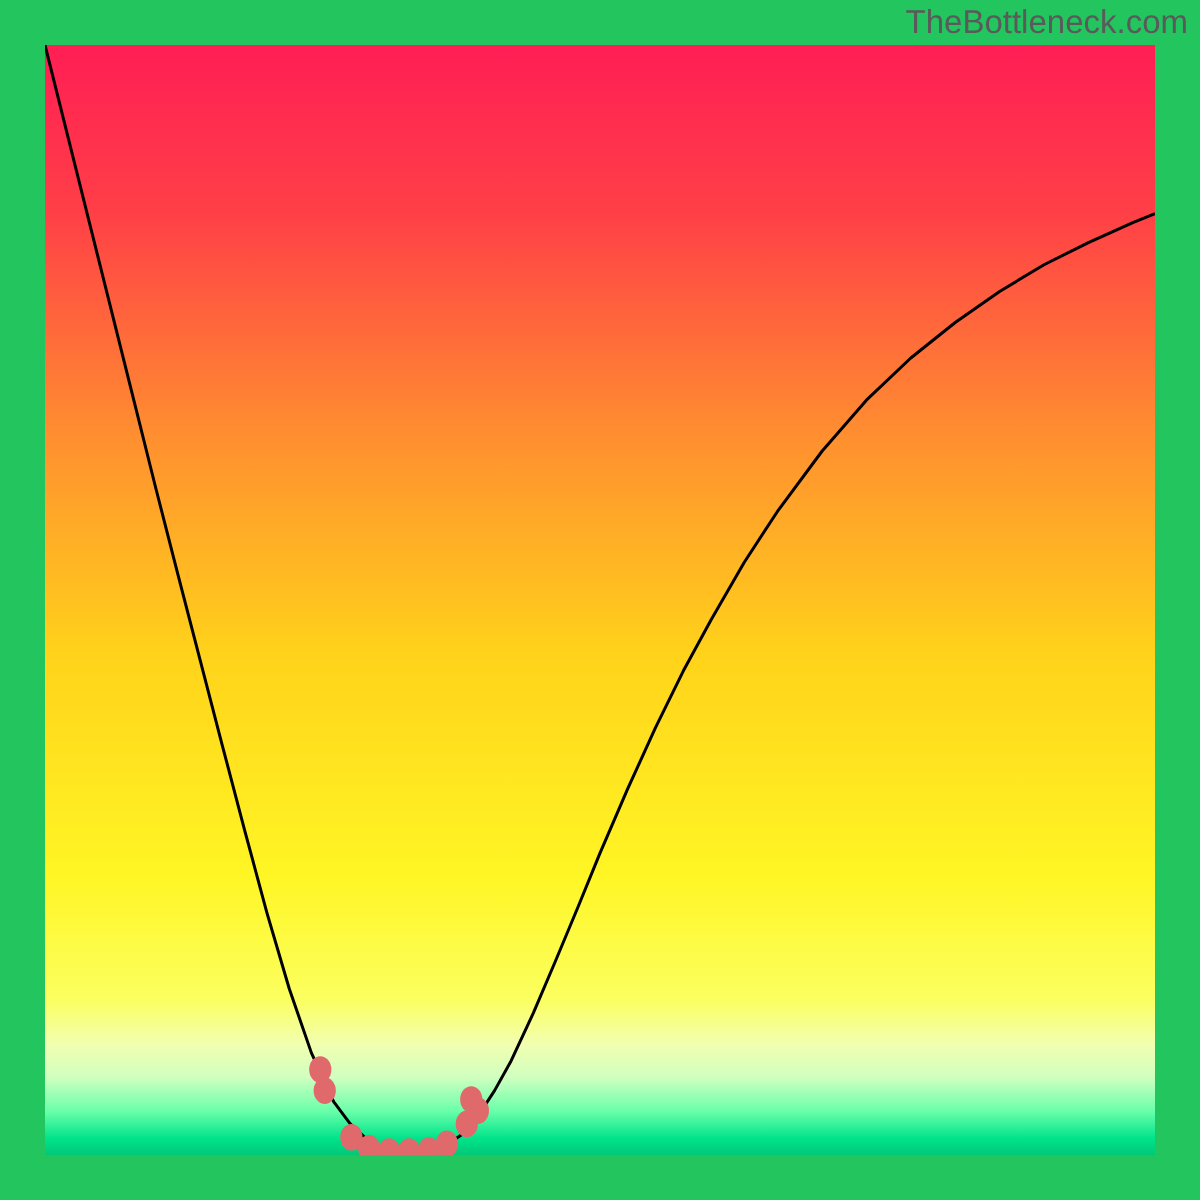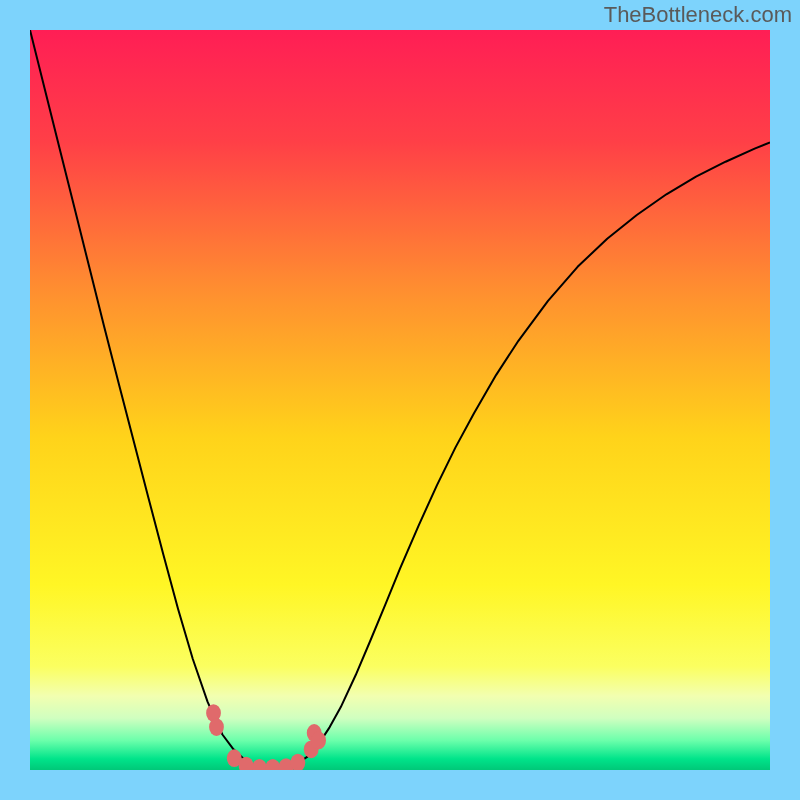--- a/index.html
+++ b/index.html
@@ -8,21 +8,21 @@
     width: 800px;
     height: 800px;
     overflow: hidden;
     background: #000;
     font-family: Arial, Helvetica, sans-serif;
   }
   .outer {
     position: relative;
     width: 800px;
     height: 800px;
-    background: #7dd3fc;
+    background: #22c55e;
   }
   .watermark {
     position: absolute;
     top: 2px;
     right: 8px;
     font-size: 22px;
     font-weight: 500;
     color: #5a5a5a;
     letter-spacing: 0;
     z-index: 10;

